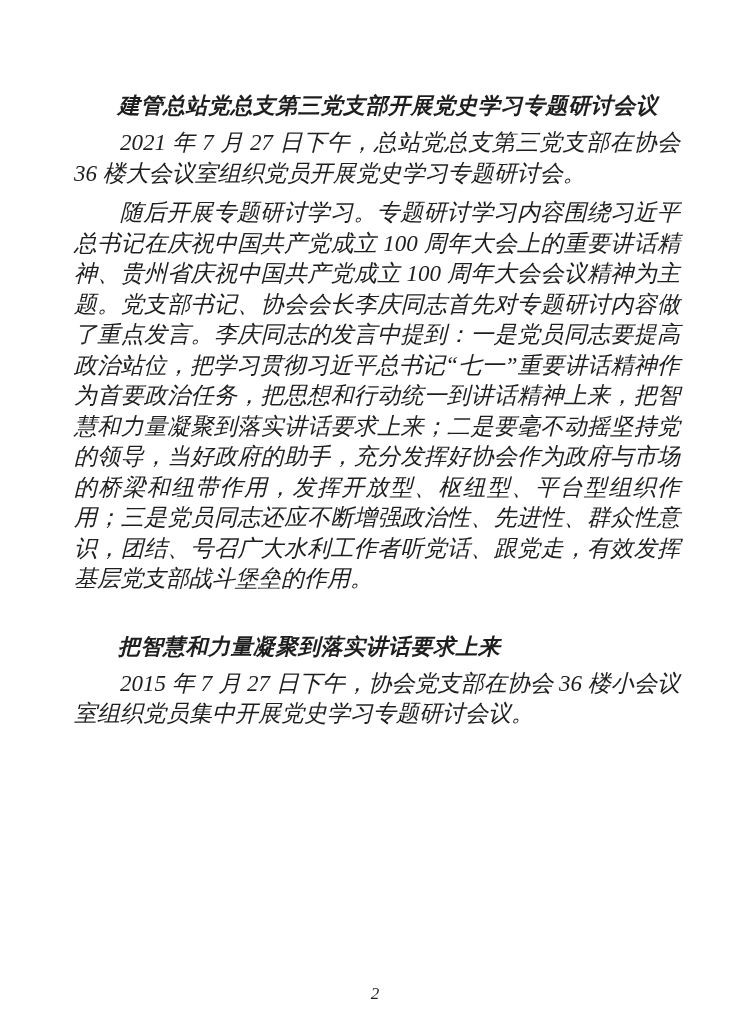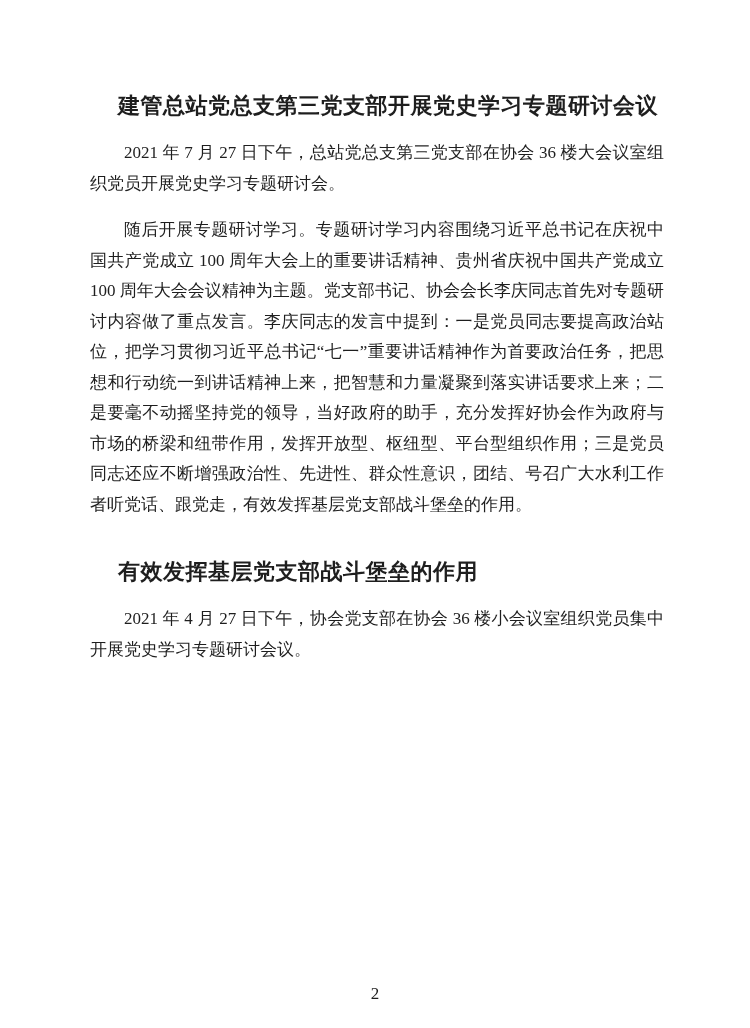--- a/index.html
+++ b/index.html
@@ -9,41 +9,42 @@
   }
   .doc-page {
     position: relative;
     width: 750px;
     height: 1028px;
     background: #ffffff;
     font-family: "Liberation Serif", serif;
     color: #1e1e1e;
     overflow: hidden;
     box-sizing: border-box;
+    font-style: italic;
   }
   .doc-content {
     position: absolute;
     left: 74px;
     top: 90px;
     width: 606px;
   }
   .doc-section { margin: 0; }
   .doc-title {
     font-size: 22px;
     font-weight: bold;
     line-height: 32px;
     text-indent: 2em;
     margin: 0 0 6px 0;
     white-space: nowrap;
     letter-spacing: 0.5px;
   }
   .doc-par {
-    font-size: 17px;
+    font-size: 23px;
     line-height: 30.5px;
-    margin: 16px;
+    margin: 0;
     text-indent: 2em;
     text-align: justify;
     text-justify: inter-ideograph;
   }
   .par-gap-top { margin-top: 9px; }
   .section-gap-top { margin-top: 36px; }
   .page-footer {
     position: absolute;
     left: 0;
     right: 0;
@@ -62,22 +63,22 @@
 <div class="doc-page">
   <div class="doc-content">
 
     <section class="doc-section">
       <h2 class="doc-title">建管总站党总支第三党支部开展党史学习专题研讨会议</h2>
       <p class="doc-par">2021 年 7 月 27 日下午，总站党总支第三党支部在协会 36 楼大会议室组织党员开展党史学习专题研讨会。</p>
       <p class="doc-par par-gap-top">随后开展专题研讨学习。专题研讨学习内容围绕习近平总书记在庆祝中国共产党成立 100 周年大会上的重要讲话精神、贵州省庆祝中国共产党成立 100 周年大会会议精神为主题。党支部书记、协会会长李庆同志首先对专题研讨内容做了重点发言。李庆同志的发言中提到：一是党员同志要提高政治站位，把学习贯彻习近平总书记“七一”重要讲话精神作为首要政治任务，把思想和行动统一到讲话精神上来，把智慧和力量凝聚到落实讲话要求上来；二是要毫不动摇坚持党的领导，当好政府的助手，充分发挥好协会作为政府与市场的桥梁和纽带作用，发挥开放型、枢纽型、平台型组织作用；三是党员同志还应不断增强政治性、先进性、群众性意识，团结、号召广大水利工作者听党话、跟党走，有效发挥基层党支部战斗堡垒的作用。</p>
     </section>
 
     <section class="doc-section">
-      <h2 class="doc-title section-gap-top">有效发挥基层党支部战斗堡垒的作用</h2>
-      <p class="doc-par">2021 年 4 月 27 日下午，协会党支部在协会 36 楼小会议室组织党员集中开展党史学习专题研讨会议。</p>
+      <h2 class="doc-title section-gap-top">把智慧和力量凝聚到落实讲话要求上来</h2>
+      <p class="doc-par">2015 年 7 月 27 日下午，协会党支部在协会 36 楼小会议室组织党员集中开展党史学习专题研讨会议。</p>
     </section>
 
   </div>
 
   <div class="page-footer">
     <span class="page-number">2</span>
   </div>
 </div>
 
 </body></html>

